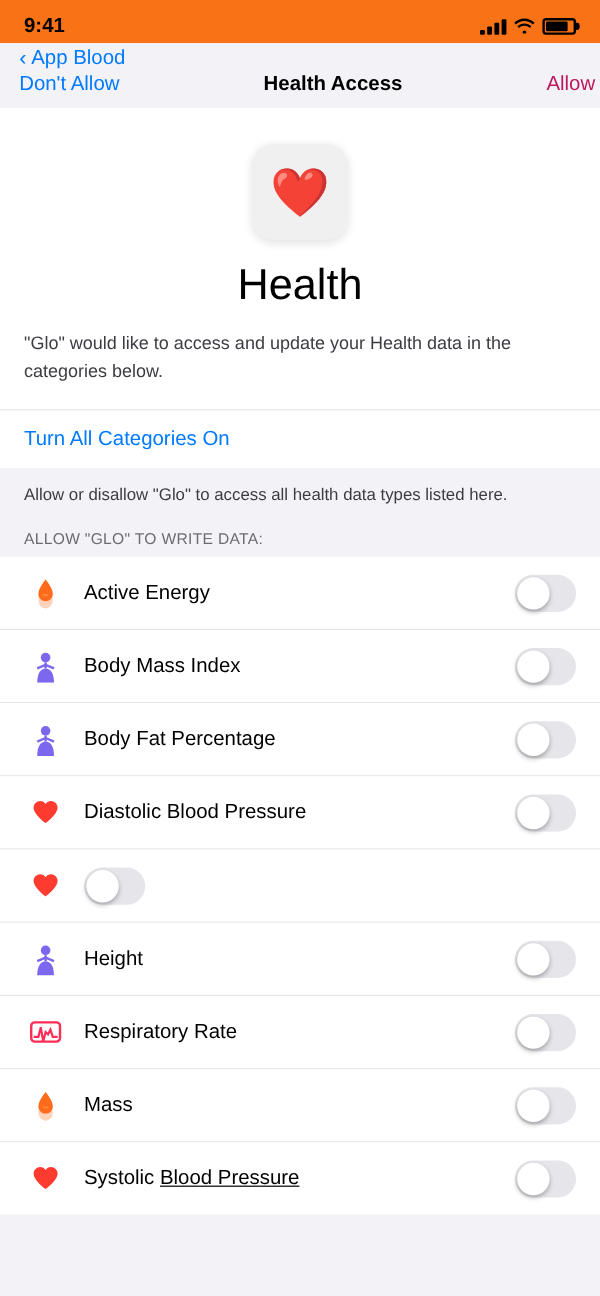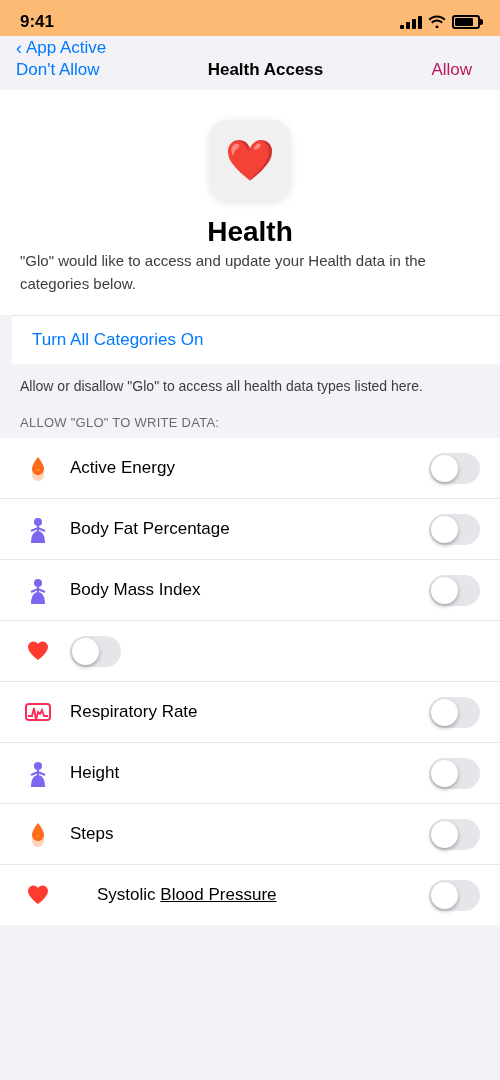--- a/index.html
+++ b/index.html
@@ -8,21 +8,21 @@
     body {
       width: 500px;
       min-height: 1080px;
       font-family: -apple-system, 'SF Pro Display', 'Helvetica Neue', Arial, sans-serif;
       background: #f2f2f7;
       overflow-x: hidden;
     }
 
     
     .status-bar {
-      background: #fdba74;
+      background: #f97316;
       padding: 12px 20px 4px 20px;
       display: flex;
       justify-content: space-between;
       align-items: center;
     }
     .status-time {
       font-size: 17px;
       font-weight: 600;
       color: #000;
     }
@@ -69,21 +69,21 @@
     .battery-fill {
       background: #000;
       height: 100%;
       width: 80%;
       border-radius: 1px;
     }
 
     
     .nav-bar {
       background: #f2f2f7;
-      padding: 2px 28px 10px 16px;
+      padding: 2px 4px 10px 16px;
       display: flex;
       justify-content: space-between;
     }
     .back-btn {
       display: flex;
       align-items: center;
       gap: 4px;
       color: #007aff;
       font-size: 17px;
       cursor: pointer;
@@ -119,39 +119,38 @@
       display: flex;
       align-items: center;
       justify-content: center;
       margin-bottom: 16px;
       box-shadow: 0 2px 8px rgba(0,0,0,0.12);
     }
     .heart-big {
       font-size: 40px;
     }
     .app-name {
-      font-size: 28px;
-      font-weight: 700;
+      font-size: 36px;
+      font-weight: 400;
       color: #000;
-      margin-bottom: 2px;
+      margin-bottom: 18px;
     }
     .app-desc {
       font-size: 15px;
       color: #3c3c43;
       text-align: left;
       line-height: 1.5;
       width: 100%;
     }
 
     
     .turn-all-section {
       background: #fff;
       padding: 14px 20px;
       border-top: 1px solid #e5e5ea;
-      margin-left: 12px;
     }
     .turn-all-btn {
       color: #007aff;
       font-size: 17px;
       cursor: pointer;
       display: inline-block;
     }
 
     
     .desc-section {
@@ -181,21 +180,20 @@
     .list-item {
       display: flex;
       align-items: center;
       padding: 12px 20px;
       border-bottom: 1px solid #e5e5ea;
       background: #fff;
       min-height: 60px;
     }
     .list-item:last-child {
       border-bottom: none;
-      gap: 27px;
     }
     .item-icon {
       width: 36px;
       height: 36px;
       display: flex;
       align-items: center;
       justify-content: center;
       margin-right: 14px;
       flex-shrink: 0;
       font-size: 22px;
@@ -252,21 +250,21 @@
     </span>
     <div class="battery">
       <div class="battery-fill"></div>
     </div>
   </div>
 </div>
 
 <div style="padding: 2px 16px 0 16px; background: #f2f2f7;">
   <div class="back-btn">
     <span class="back-chevron">‹</span>
-    <span>App Active</span>
+    <span>App Blood</span>
   </div>
 </div>
 
 <div class="nav-bar">
   <span class="back-btn">Don't Allow</span>
   <span class="nav-title">Health Access</span>
   <span class="allow-btn">Allow</span>
 </div>
 
 <div class="app-section">
@@ -306,62 +304,60 @@
   <div class="list-item">
     <div class="item-icon">
       <svg viewBox="0 0 28 28" width="28" height="28">
         <circle cx="14" cy="7" r="4" fill="#7b68ee"></circle>
         <path d="M7 28 C7 20 10 16 14 16 C18 16 21 20 21 28Z" fill="#7b68ee"></path>
         <line x1="14" y1="11" x2="14" y2="16" stroke="#7b68ee" stroke-width="2"></line>
         <line x1="7" y1="16" x2="14" y2="13" stroke="#7b68ee" stroke-width="2"></line>
         <line x1="21" y1="16" x2="14" y2="13" stroke="#7b68ee" stroke-width="2"></line>
       </svg>
     </div>
-    <span class="item-label">Body Fat Percentage</span>
+    <span class="item-label">Body Mass Index</span>
     <div class="toggle">
         <div class="toggle-knob"></div>
       </div>
   </div>
 
   <div class="list-item">
     <div class="item-icon">
       <svg viewBox="0 0 28 28" width="28" height="28">
         <circle cx="14" cy="7" r="4" fill="#7b68ee"></circle>
         <path d="M7 28 C7 20 10 16 14 16 C18 16 21 20 21 28Z" fill="#7b68ee"></path>
         <line x1="14" y1="11" x2="14" y2="16" stroke="#7b68ee" stroke-width="2"></line>
         <line x1="7" y1="16" x2="14" y2="13" stroke="#7b68ee" stroke-width="2"></line>
         <line x1="21" y1="16" x2="14" y2="13" stroke="#7b68ee" stroke-width="2"></line>
       </svg>
     </div>
-    <span class="item-label">Body Mass Index</span>
-    <div class="toggle">
-        <div class="toggle-knob"></div>
-      </div>
-  </div>
-
+    <span class="item-label">Body Fat Percentage</span>
+    <div class="toggle">
+        <div class="toggle-knob"></div>
+      </div>
+  </div>
 
   <div class="list-item">
     <div class="item-icon">
       <svg viewBox="0 0 28 28" width="28" height="28">
         <path d="M14 23 C14 23 4 16 4 10 C4 7 6.5 4.5 9.5 4.5 C11.5 4.5 13 5.5 14 7 C15 5.5 16.5 4.5 18.5 4.5 C21.5 4.5 24 7 24 10 C24 16 14 23 14 23Z" fill="#ff3b30"></path>
       </svg>
     </div>
-    <div class="toggle">
-        <div class="toggle-knob"></div>
-      </div>
-  </div>
-
-  <div class="list-item">
-    <div class="item-icon">
-      <svg viewBox="0 0 28 28" width="28" height="28">
-        <rect x="2" y="6" width="24" height="16" rx="3" fill="none" stroke="#ff2d55" stroke-width="2"></rect>
-        <polyline points="4,18 8,18 10,10 12,22 14,14 16,16 18,12 20,18 24,18" fill="none" stroke="#ff2d55" stroke-width="1.8"></polyline>
-      </svg>
-    </div>
-    <span class="item-label">Respiratory Rate</span>
+    <span class="item-label">Diastolic Blood Pressure</span>
+    <div class="toggle">
+        <div class="toggle-knob"></div>
+      </div>
+  </div>
+
+  <div class="list-item">
+    <div class="item-icon">
+      <svg viewBox="0 0 28 28" width="28" height="28">
+        <path d="M14 23 C14 23 4 16 4 10 C4 7 6.5 4.5 9.5 4.5 C11.5 4.5 13 5.5 14 7 C15 5.5 16.5 4.5 18.5 4.5 C21.5 4.5 24 7 24 10 C24 16 14 23 14 23Z" fill="#ff3b30"></path>
+      </svg>
+    </div>
     <div class="toggle">
         <div class="toggle-knob"></div>
       </div>
   </div>
 
   <div class="list-item">
     <div class="item-icon">
       <svg viewBox="0 0 28 28" width="28" height="28">
         <circle cx="14" cy="7" r="4" fill="#7b68ee"></circle>
         <path d="M7 28 C7 20 10 16 14 16 C18 16 21 20 21 28Z" fill="#7b68ee"></path>
@@ -372,26 +368,39 @@
     </div>
     <span class="item-label">Height</span>
     <div class="toggle">
         <div class="toggle-knob"></div>
       </div>
   </div>
 
   <div class="list-item">
     <div class="item-icon">
       <svg viewBox="0 0 28 28" width="28" height="28">
+        <rect x="2" y="6" width="24" height="16" rx="3" fill="none" stroke="#ff2d55" stroke-width="2"></rect>
+        <polyline points="4,18 8,18 10,10 12,22 14,14 16,16 18,12 20,18 24,18" fill="none" stroke="#ff2d55" stroke-width="1.8"></polyline>
+      </svg>
+    </div>
+    <span class="item-label">Respiratory Rate</span>
+    <div class="toggle">
+        <div class="toggle-knob"></div>
+      </div>
+  </div>
+
+  <div class="list-item">
+    <div class="item-icon">
+      <svg viewBox="0 0 28 28" width="28" height="28">
         <ellipse cx="14" cy="20" rx="6" ry="7" fill="#ff6b1a" opacity="0.3"></ellipse>
         <path d="M14 3 C14 3 8 10 8 15 C8 18.3 10.7 21 14 21 C17.3 21 20 18.3 20 15 C20 10 14 3 14 3Z" fill="#ff6b1a"></path>
         <path d="M11 15 C11 15 12 17 14 17 C16 17 17 15 17 15" fill="#ff9a50" opacity="0.6"></path>
       </svg>
     </div>
-    <span class="item-label">Steps</span>
+    <span class="item-label">Mass</span>
     <div class="toggle">
         <div class="toggle-knob"></div>
       </div>
   </div>
 
   <div class="list-item">
     <div class="item-icon">
       <svg viewBox="0 0 28 28" width="28" height="28">
         <path d="M14 23 C14 23 4 16 4 10 C4 7 6.5 4.5 9.5 4.5 C11.5 4.5 13 5.5 14 7 C15 5.5 16.5 4.5 18.5 4.5 C21.5 4.5 24 7 24 10 C24 16 14 23 14 23Z" fill="#ff3b30"></path>
       </svg>

